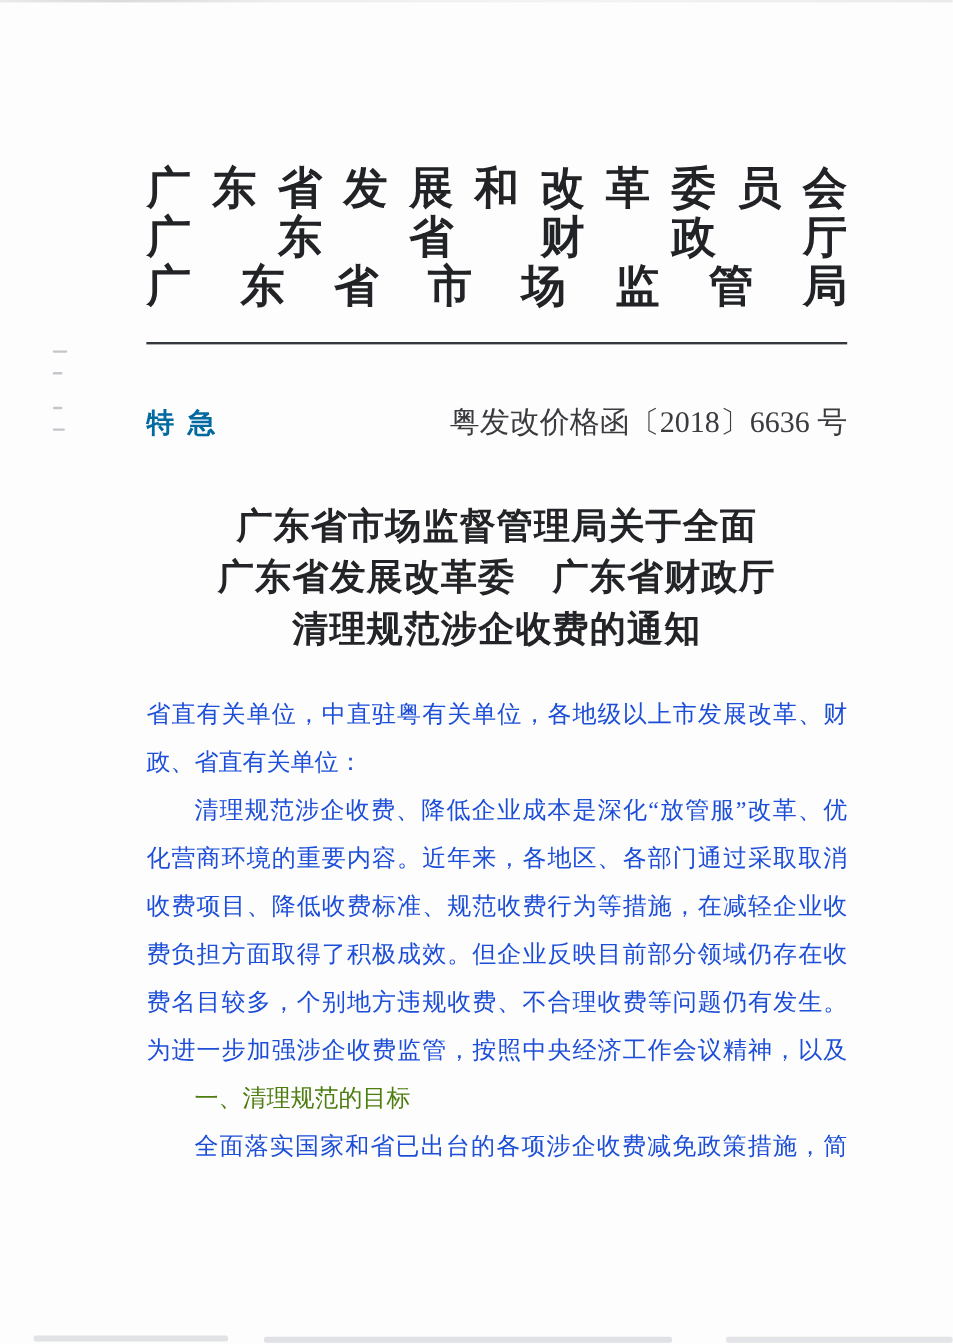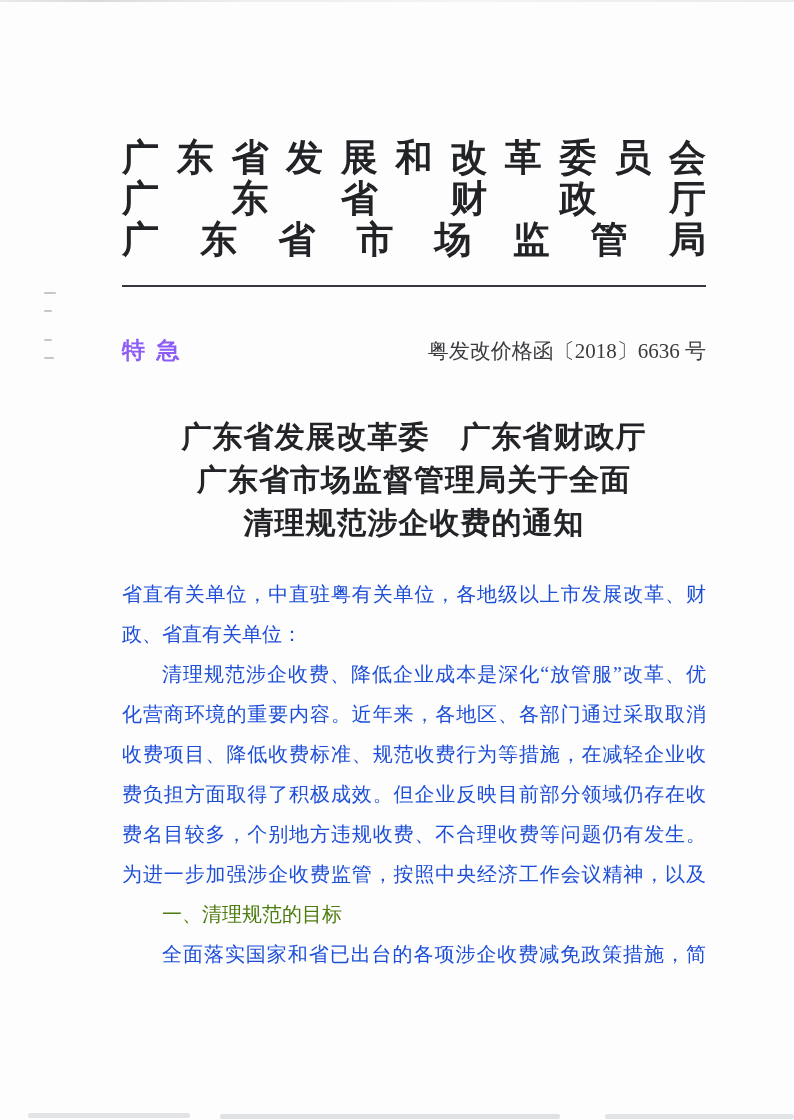--- a/index.html
+++ b/index.html
@@ -44,25 +44,25 @@
   
   .meta-row{
     margin-top:48px;
     display:flex;
     justify-content:space-between;
     align-items:baseline;
   }
   .urgency{
     font-size:23px;
     font-weight:700;
-    color:#8b5cf6;
+    color:#0369a1;
     word-spacing:0.25em;
   }
   .doc-number{
-    font-size:21px;
+    font-size:25px;
     color:#3a3b3e;
   }
 
   
   .doc-title{
     margin-top:49px;
     text-align:center;
   }
   .title-line{
     font-size:30px;
@@ -153,22 +153,22 @@
     </div>
 
     <div class="divider"></div>
 
     <div class="meta-row">
       <span class="urgency">特 急</span>
       <span class="doc-number">粤发改价格函〔2018〕6636 号</span>
     </div>
 
     <div class="doc-title">
+      <div class="title-line">广东省市场监督管理局关于全面</div>
       <div class="title-line">广东省发展改革委　广东省财政厅</div>
-      <div class="title-line">广东省市场监督管理局关于全面</div>
       <div class="title-line">清理规范涉企收费的通知</div>
     </div>
 
     <div class="body-block">
       <div class="line fill">省直有关单位，中直驻粤有关单位，各地级以上市发展改革、财</div>
       <div class="line">政、省直有关单位：</div>
       <div class="line fill indent">清理规范涉企收费、降低企业成本是深化“放管服”改革、优</div>
       <div class="line fill">化营商环境的重要内容。近年来，各地区、各部门通过采取取消</div>
       <div class="line fill">收费项目、降低收费标准、规范收费行为等措施，在减轻企业收</div>
       <div class="line fill">费负担方面取得了积极成效。但企业反映目前部分领域仍存在收</div>

